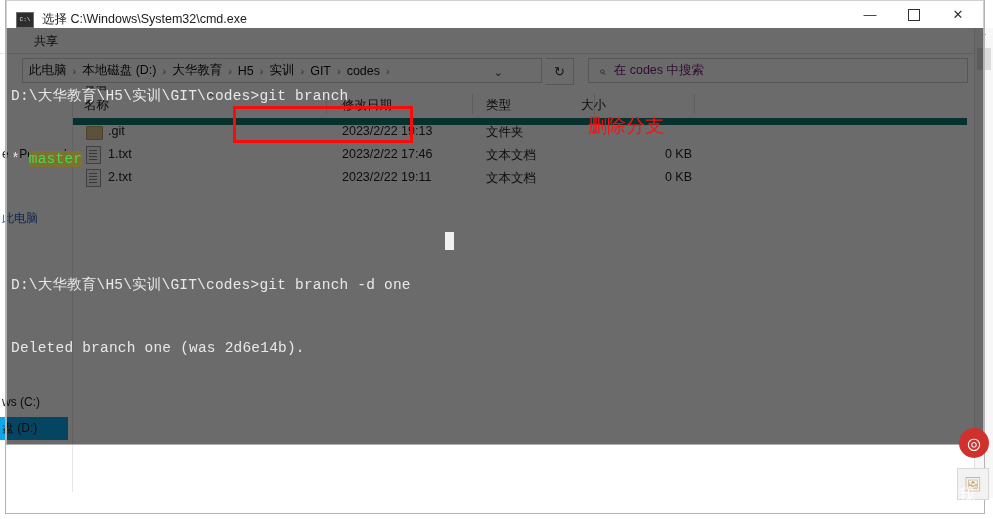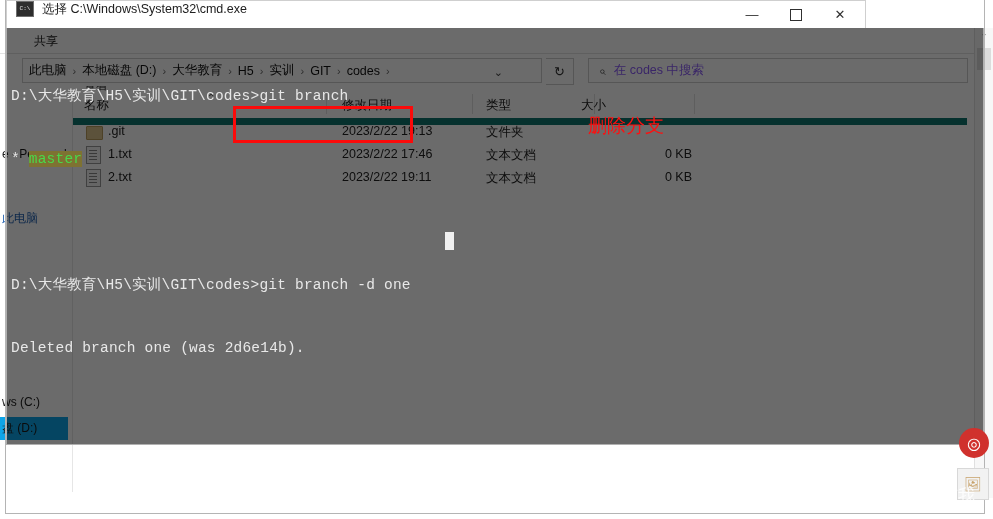--- a/index.html
+++ b/index.html
@@ -94,21 +94,21 @@
     display: flex; align-items: center;
     box-sizing: border-box;
   }
   #search-icon {
     margin: 0 8px 0 10px;
     font-size: 12px; color: #444444;
     transform: scaleX(-1);
     display: inline-block;
   }
   #search-placeholder {
-    font-size: 12.5px; color: #8b5cf6;
+    font-size: 12.5px; color: #701a75;
   }
 
   
   #column-headers {
     position: absolute;
     left: 72px; top: 92px;
     width: 895px; height: 26px;
     background: #ffffff;
     border-bottom: 7px solid #0f766e;
   }
@@ -236,27 +236,27 @@
   
   #cmd-window {
     position: absolute;
     left: 6px; top: 0px;
     width: 978px; height: 513px;
     box-shadow: 0 0 0 1px #b4b4b4;
   }
   #cmd-titlebar {
     position: absolute;
     left: 0; top: 0;
-    width: 860px; height: 28px;
+    width: 978px; height: 28px;
     background: #ffffff;
     border: 1px solid #cfcfcf;
     border-bottom: none;
     box-sizing: border-box;
     display: flex;
-    align-items: flex-start;
+    align-items: flex-end;
   }
   #cmd-app-icon {
     width: 16px; height: 14px;
     margin-left: 9px;
     background: #2d2d2d;
     border: 1px solid #6e6e6e;
     color: #e6e6e6;
     font-size: 6px;
     font-family: "Liberation Mono", monospace;
     line-height: 14px;

